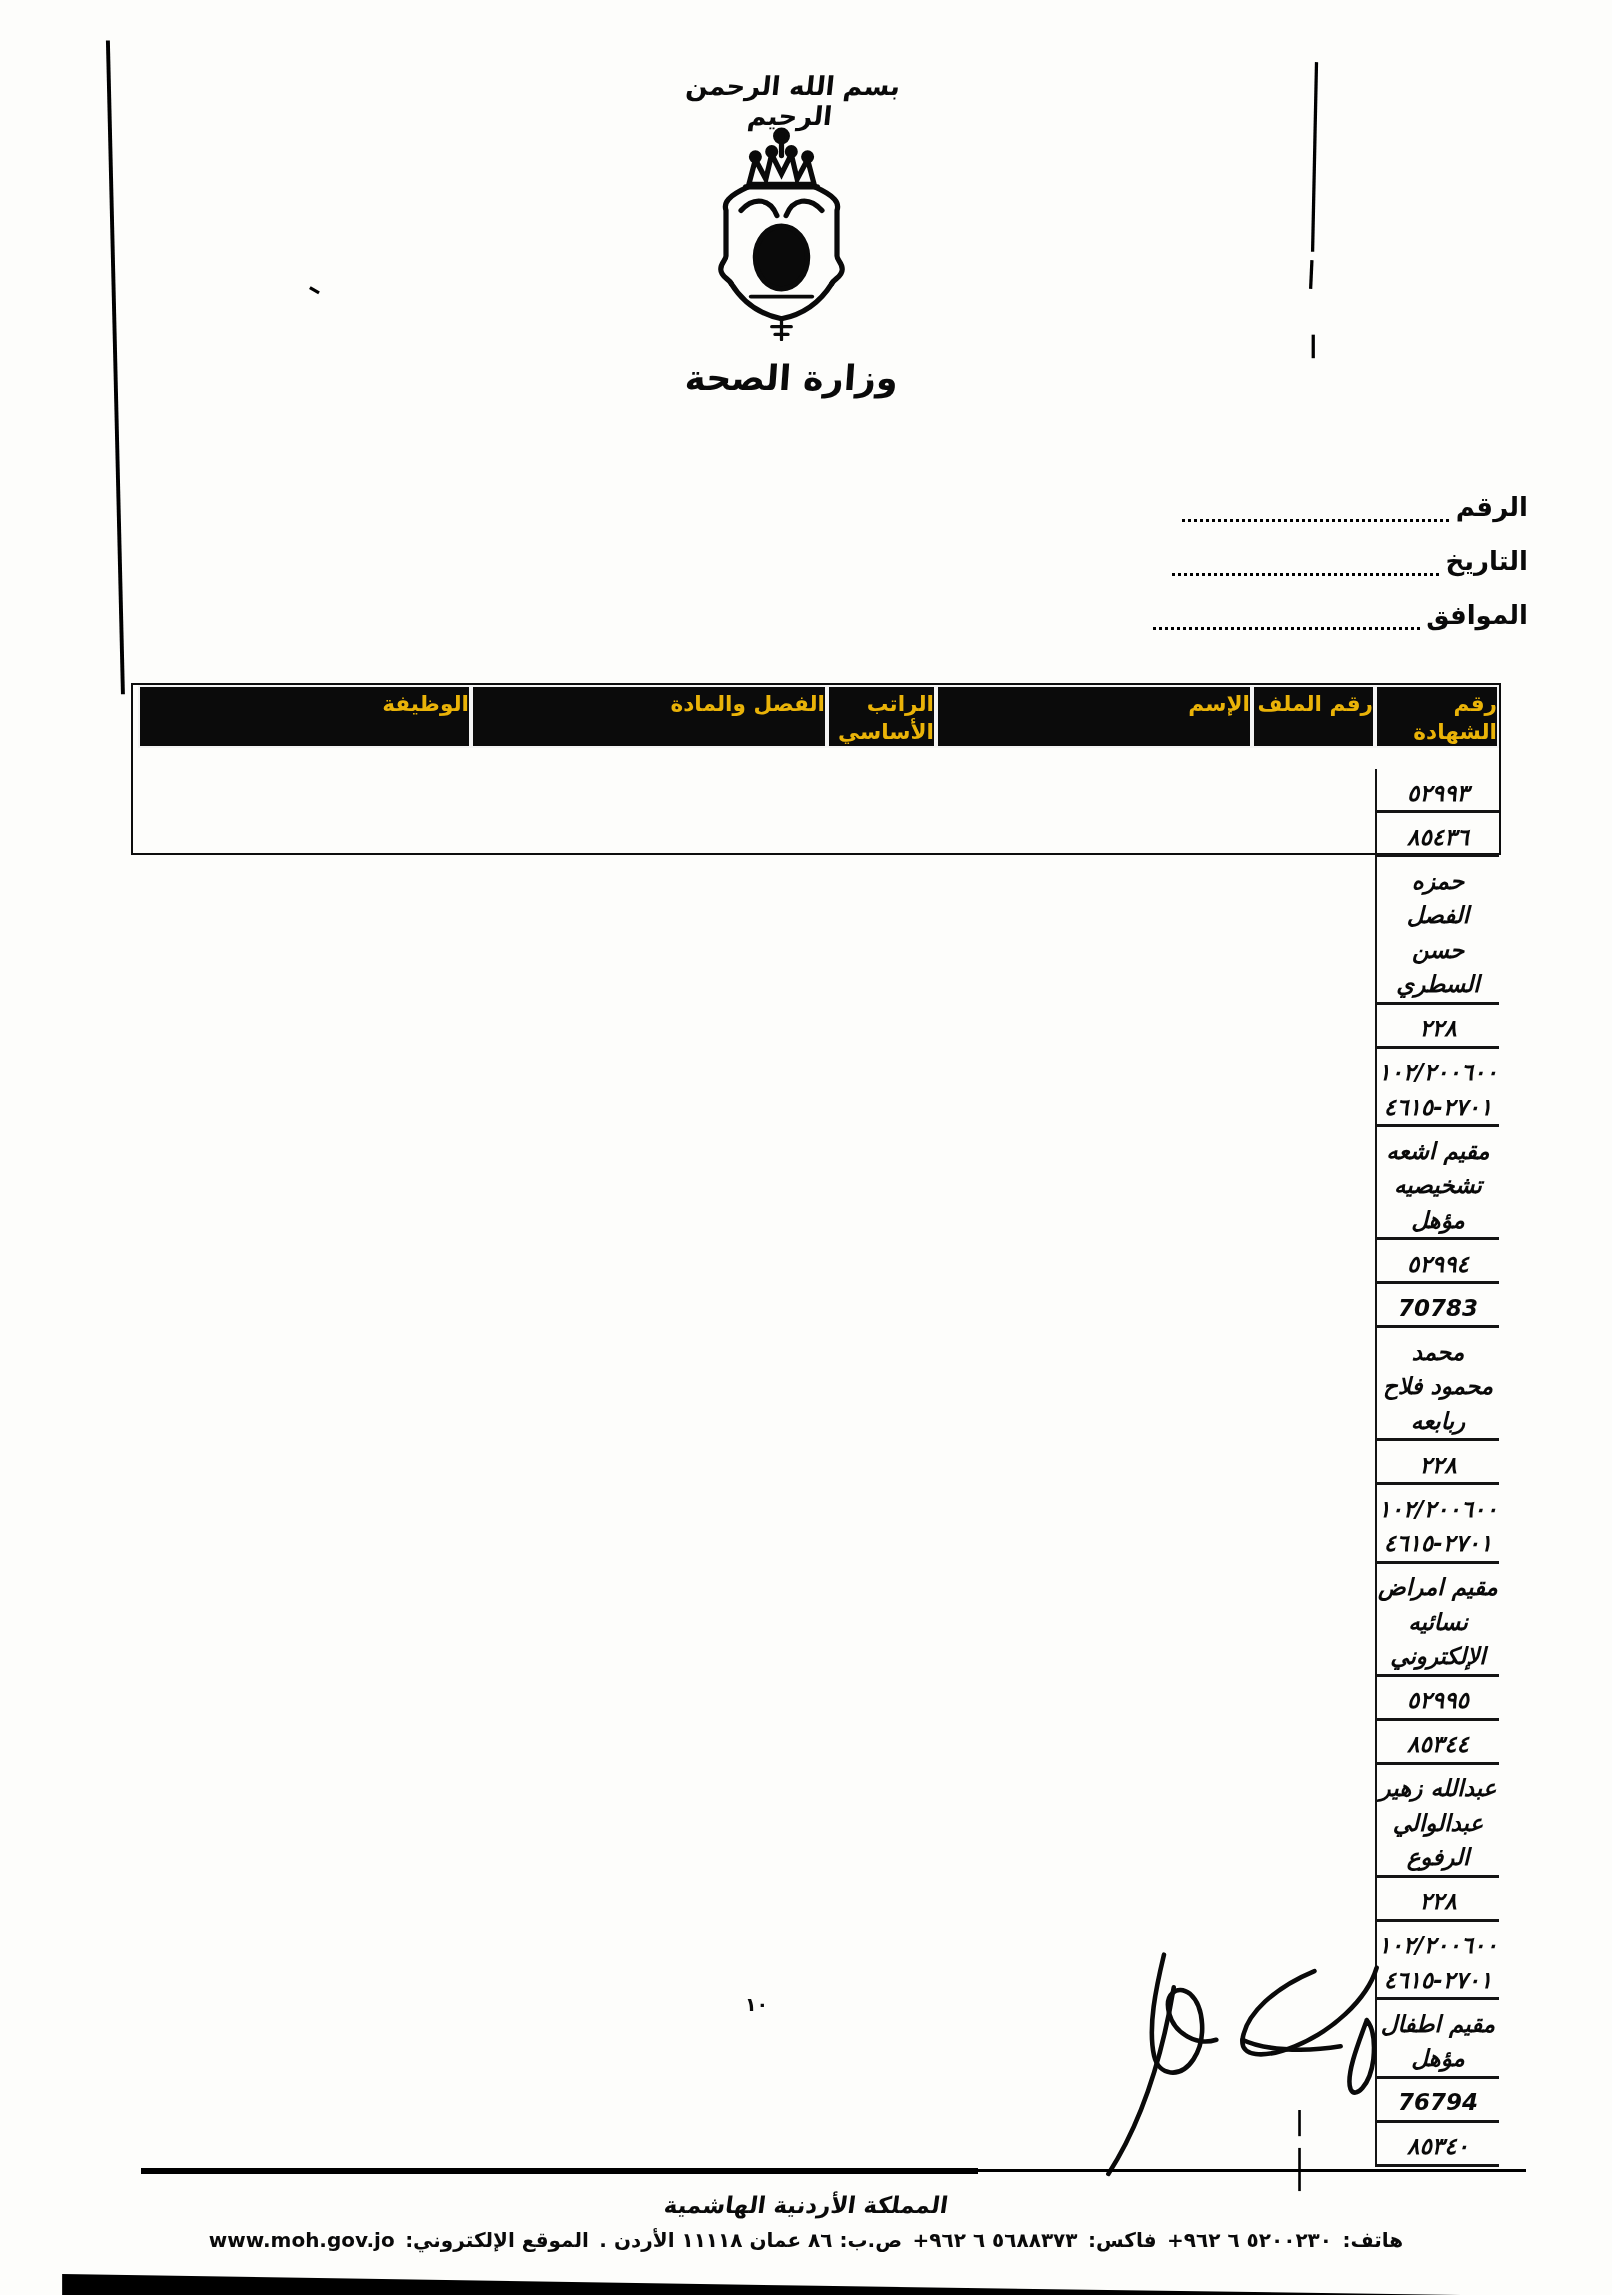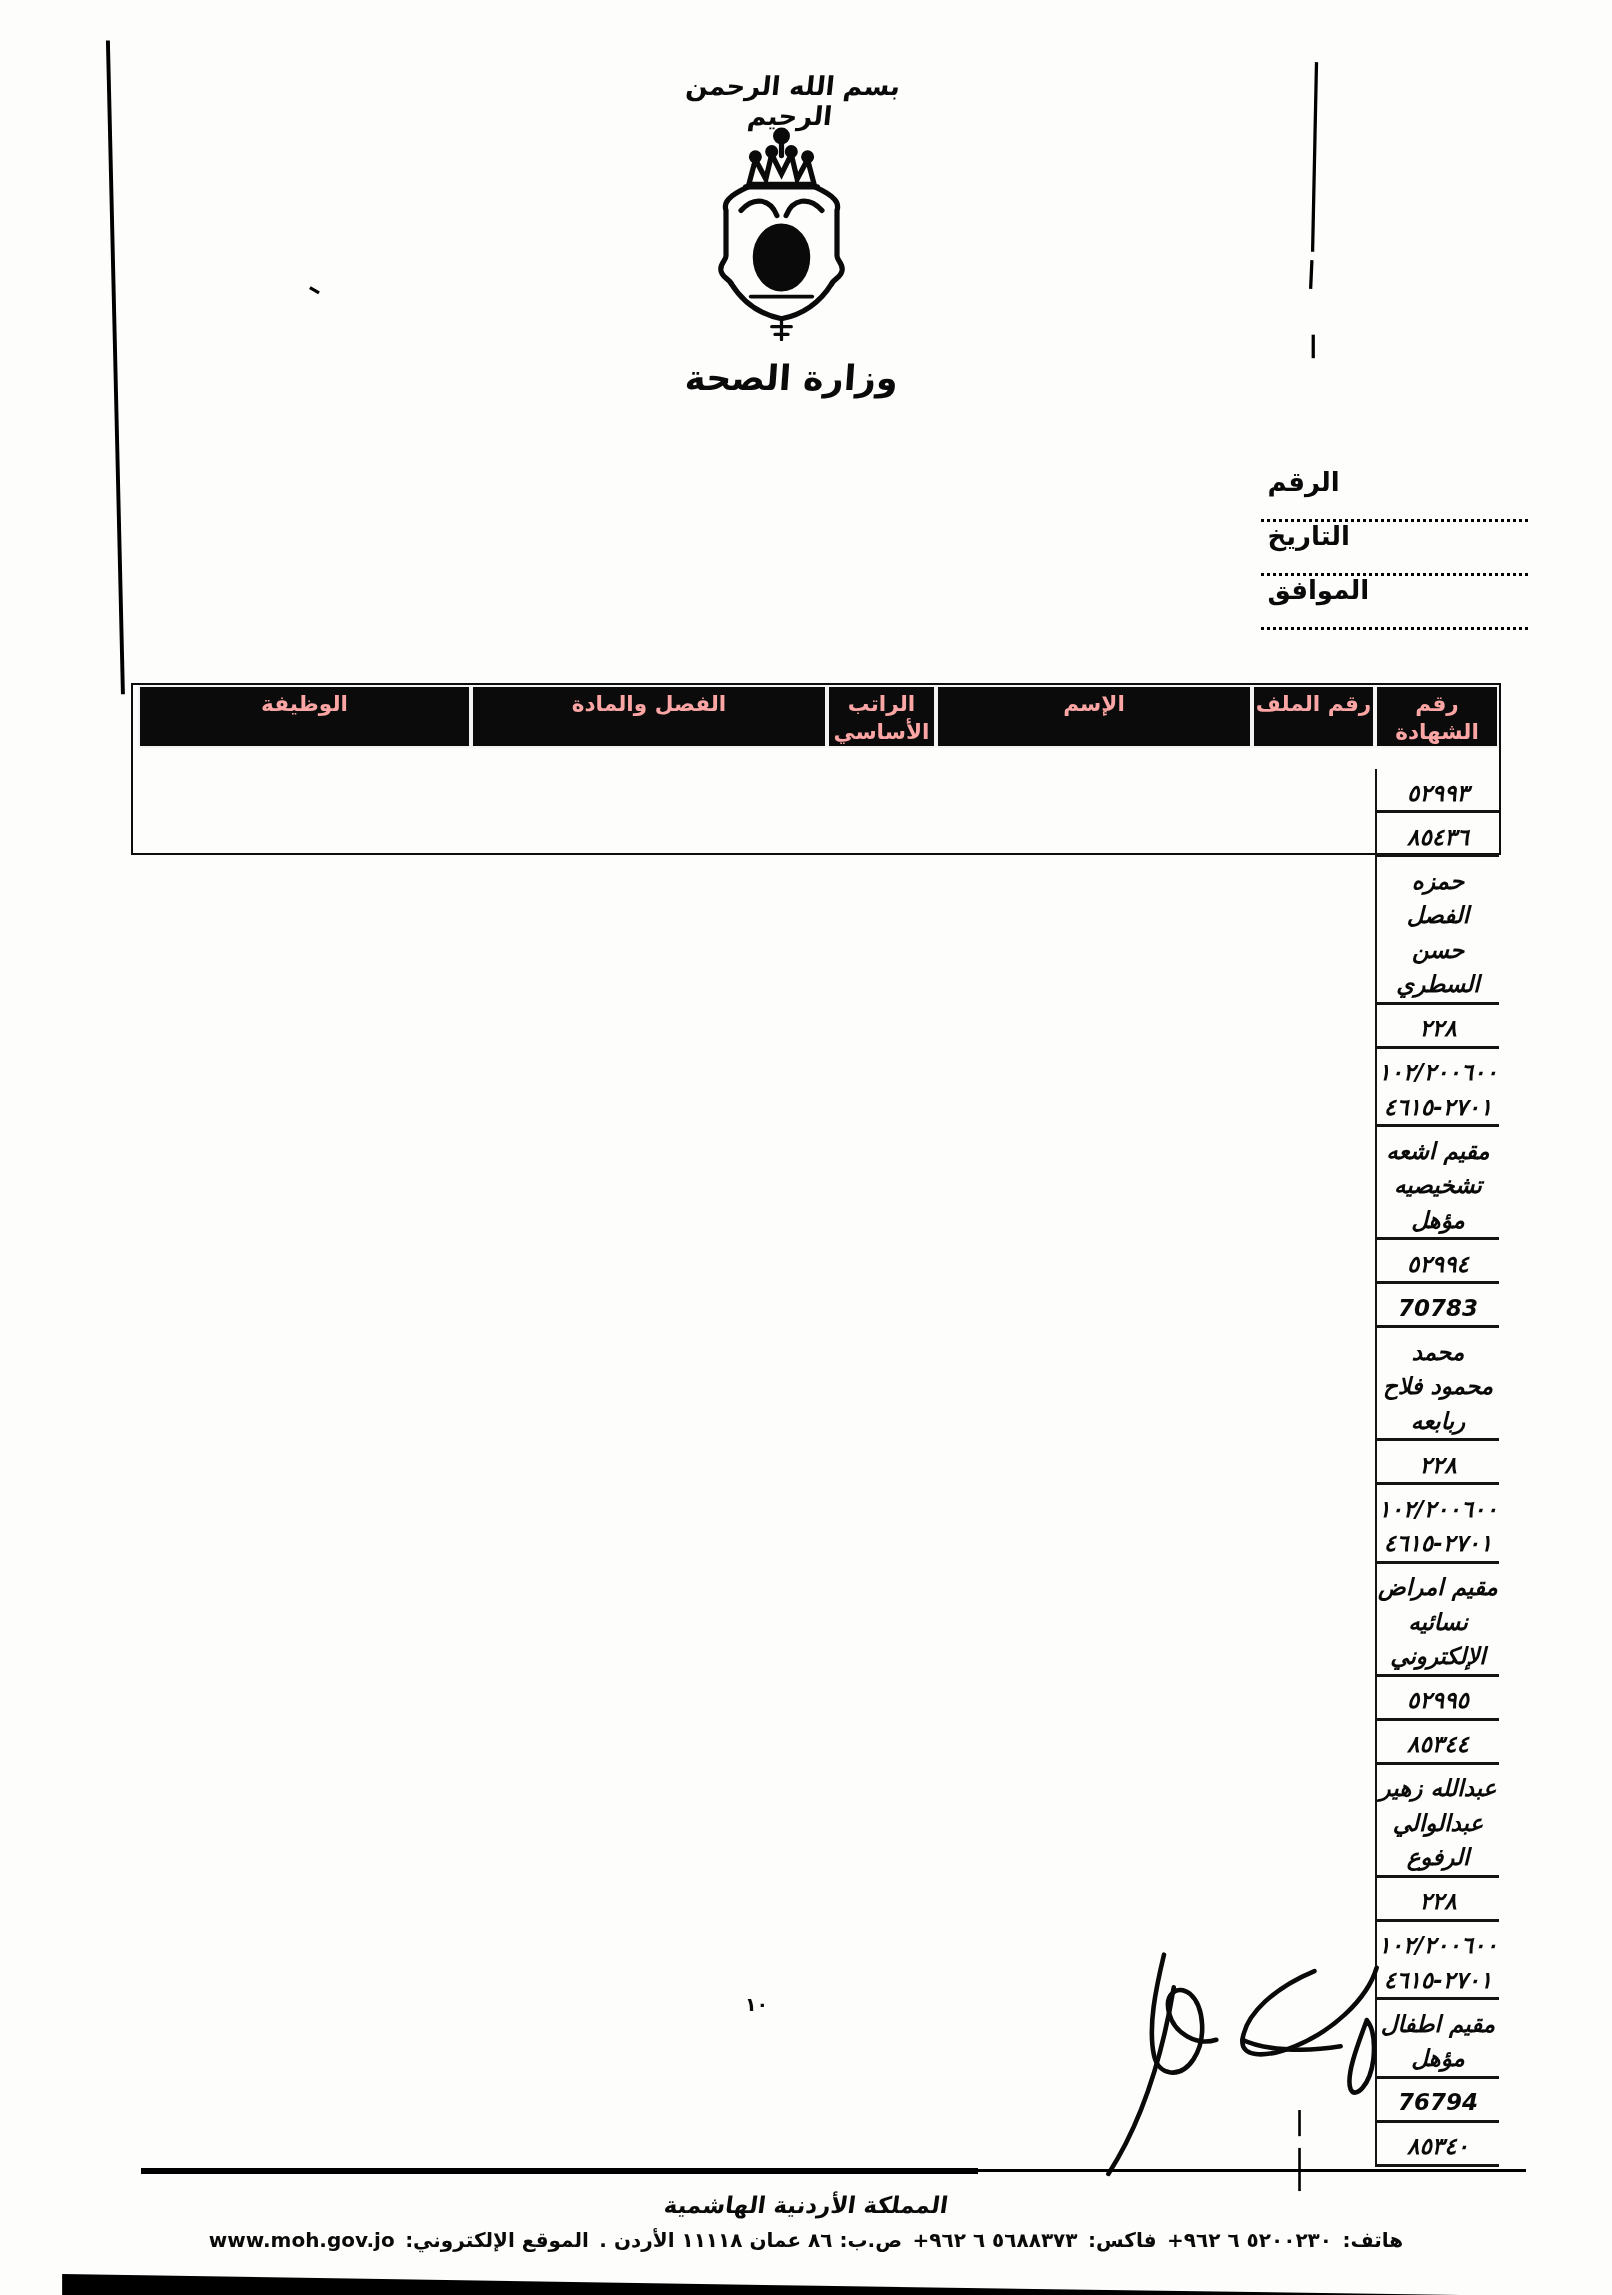--- a/index.html
+++ b/index.html
@@ -10,32 +10,32 @@
   }
   .abs{position:absolute;}
   
   .basmala{left:641px;top:71px;width:301px;text-align:center;
     font-size:26px;font-weight:700;transform:skewX(-6deg);}
   .emblem{left:692px;top:119px;}
   .ministry{left:641px;top:358px;width:301px;text-align:center;
     font-size:35px;font-weight:700;transform:skewX(-4deg);}
   
   .ref-block{top:468px;right:84px;}
-  .ref-row{display:flex;flex-direction:column;direction:rtl;align-items:flex-end;
+  .ref-row{display:flex;flex-direction:row;direction:rtl;align-items:flex-end;
     height:54px;}
   .ref-label{font-size:26px;font-weight:700;line-height:1.1;margin-left:6.5px;}
   .ref-leader{width:267px;border-bottom:3.9px dotted #000;height:22px;}
   
   .tbl{left:131px;top:683px;width:1366px;border:2.6px solid #0d0d0d;
     display:grid;direction:rtl;
     grid-template-columns:124px 123px 316px 109px 356px 333px;
     grid-auto-rows:84px;background:#fdfdfb;}
   .tbl .hrow,.tbl .trow{display:contents;}
-  .hcell{background:#0b0b0b;color:#fca5a5;border:2px solid #f4f4f4;
-    font-size:21.6px;font-weight:700;text-align:center;line-height:1.3;
+  .hcell{background:#0b0b0b;color:#eab308;border:2px solid #f4f4f4;
+    font-size:21.6px;font-weight:700;text-align:right;line-height:1.3;
     padding-top:2.6px;height:63px;box-sizing:border-box;}
   .cell{border-left:2px solid #141414;border-bottom:3.3px solid #141414;
     text-align:center;padding-top:6.5px;font-size:23px;font-weight:700;
     line-height:1.5;box-sizing:border-box;overflow:hidden;font-style:italic;}
   .num{direction:ltr;unicode-bidi:bidi-override;}
   
   .pagenum{left:745px;top:1993px;font-size:19px;font-weight:700;}
   .rule-a{left:141px;top:2168px;width:837px;height:5.9px;background:#000;}
   .rule-b{left:977px;top:2169px;width:549px;height:3.3px;background:#000;}
   .kingdom{left:621px;top:2192px;width:370px;text-align:center;

